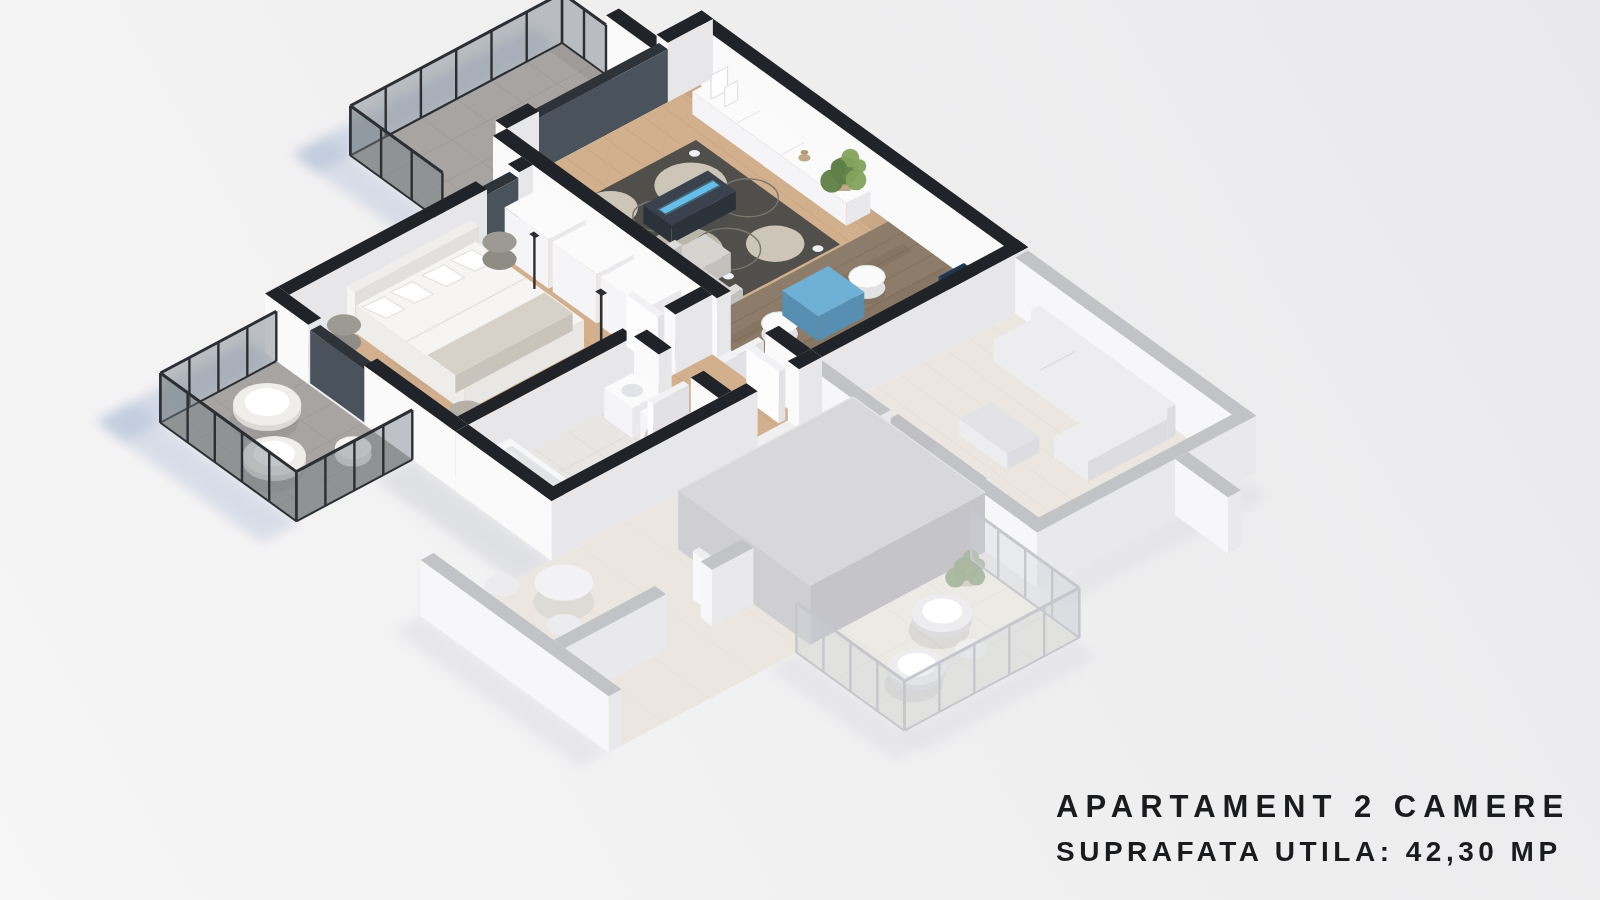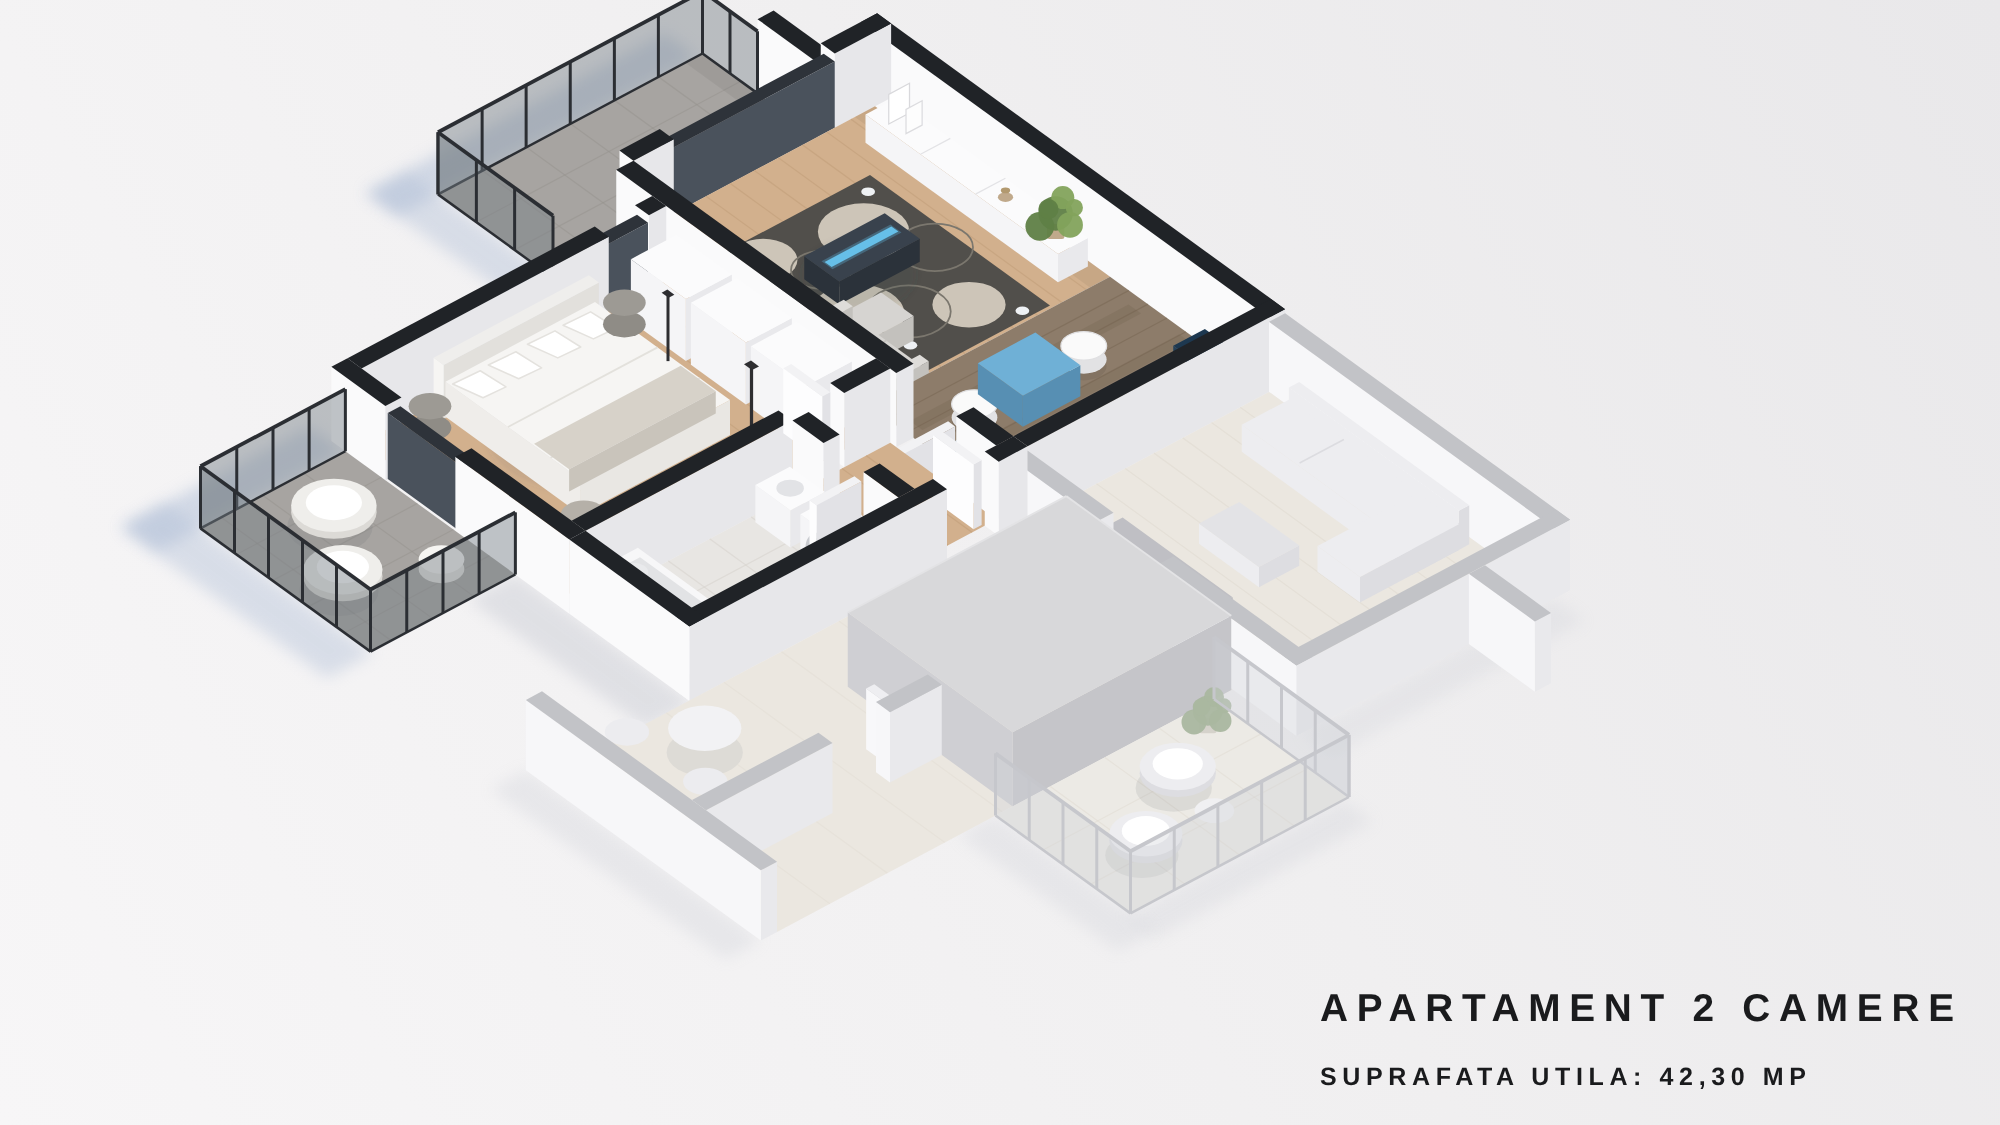--- a/index.html
+++ b/index.html
@@ -11,21 +11,21 @@
   .stage{position:relative;width:1600px;height:683px;}
   #scene{position:absolute;left:0;top:0;}
   .title-block{
     position:absolute;left:1056px;top:789px;
     color:#1a1b1d;user-select:none;
   }
   .title-line1{
     font-size:31px;font-weight:700;letter-spacing:7px;white-space:nowrap;
   }
   .title-line2{
-    font-size:20px;font-weight:700;letter-spacing:4.5px;margin-top:26px;white-space:nowrap;
+    font-size:28px;font-weight:700;letter-spacing:4.5px;margin-top:11px;white-space:nowrap;
   }
 </style>
 </head>
 <body>
 
 <div class="stage">
   <svg id="scene" width="1600" height="900" viewBox="0 0 1600 900">
       <defs>
 <filter id="blur6" x="-60%" y="-60%" width="220%" height="220%">
           <feGaussianBlur stdDeviation="6"></feGaussianBlur>

